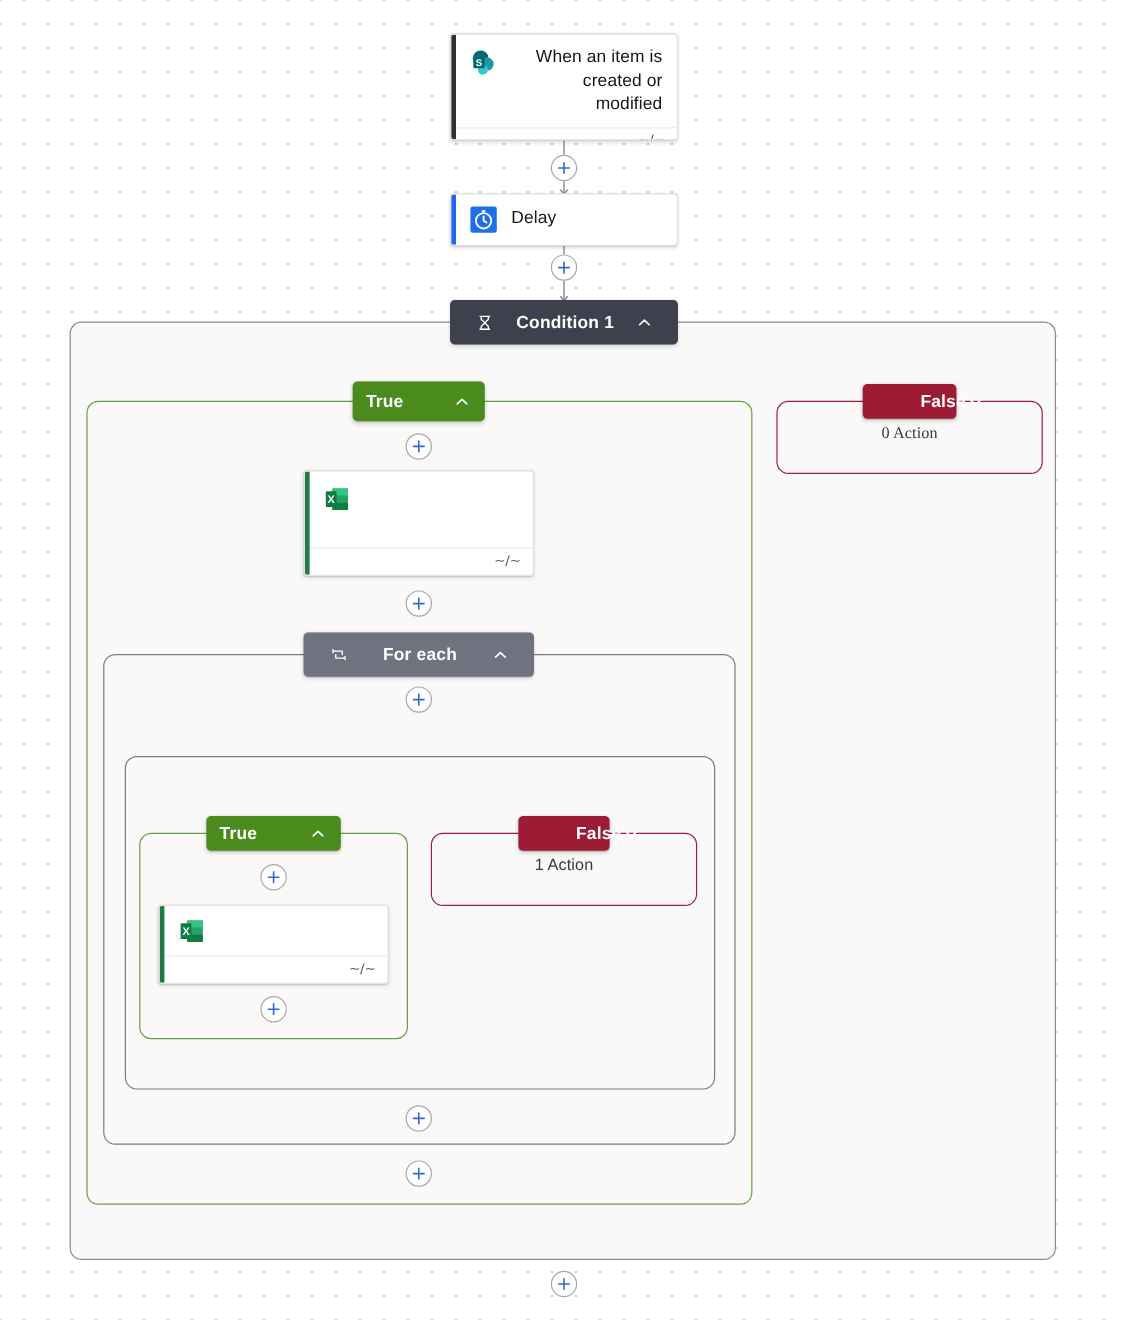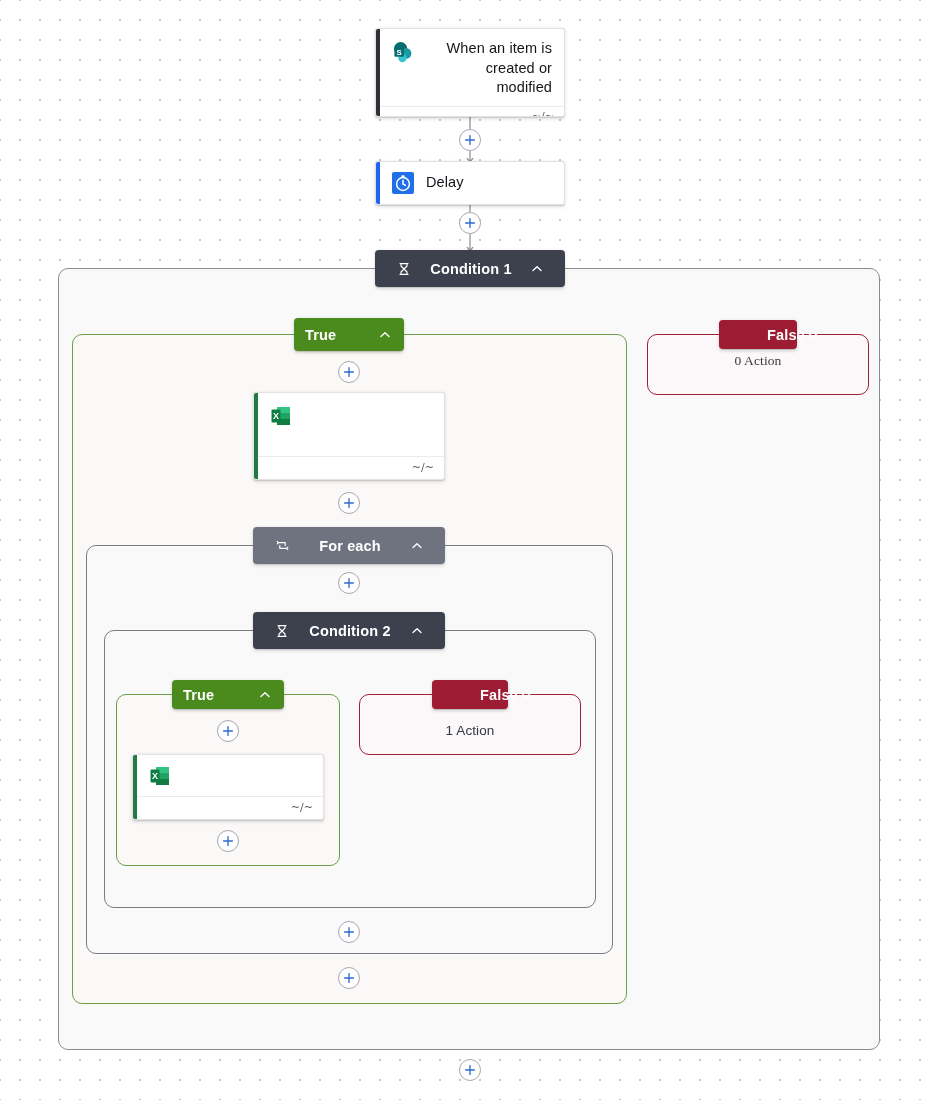--- a/index.html
+++ b/index.html
@@ -356,53 +356,39 @@
       </svg>
     </span>
     <span class="nh-label">For each</span>
     <span class="nh-chev">
       <svg width="12" height="12" viewBox="0 0 12 12" xmlns="http://www.w3.org/2000/svg">
         <path d="M2,7.6 L6,3.8 L10,7.6" fill="none" stroke="#ffffff" stroke-width="1.35" stroke-linecap="round" stroke-linejoin="round"></path>
       </svg>
     </span>
   </div>
 
-  <div class="nodehead head-condition" style="left:253px; top:612px; width:192px; height:37px;">
-    <span class="nh-icon">
-      <svg width="14" height="14" viewBox="0 0 14 14" xmlns="http://www.w3.org/2000/svg">
-        <path d="M3,1.6 L11,1.6 M3,12.4 L11,12.4 M4,1.6 L4,4 L7,7 L4,10 L4,12.4
-                 M10,1.6 L10,4 L7,7 L10,10 L10,12.4" fill="none" stroke="#ffffff" stroke-width="1.15" stroke-linecap="round" stroke-linejoin="round"></path>
-      </svg>
-    </span>
-    <span class="nh-label">Condition 2</span>
-    <span class="nh-chev">
-      <svg width="12" height="12" viewBox="0 0 12 12" xmlns="http://www.w3.org/2000/svg">
-        <path d="M2,7.6 L6,3.8 L10,7.6" fill="none" stroke="#ffffff" stroke-width="1.35" stroke-linecap="round" stroke-linejoin="round"></path>
-      </svg>
-    </span>
-  </div>
 
   <div class="branch branch-true" style="left:172px; top:680px; width:112px; height:29px;">
     <span class="br-label">True</span>
     <span class="br-chev">
       <svg width="12" height="12" viewBox="0 0 12 12" xmlns="http://www.w3.org/2000/svg">
         <path d="M2,7.6 L6,3.8 L10,7.6" fill="none" stroke="#ffffff" stroke-width="1.35" stroke-linecap="round" stroke-linejoin="round"></path>
       </svg>
     </span>
   </div>
 
   <div class="branch branch-false" style="left:432px; top:680px; width:76px; height:29px;">
     <span class="br-label">False</span>
     <span class="br-chev">
       <svg width="12" height="12" viewBox="0 0 12 12" xmlns="http://www.w3.org/2000/svg">
         <path d="M2,4.4 L6,8.2 L10,4.4" fill="none" stroke="#ffffff" stroke-width="1.35" stroke-linecap="round" stroke-linejoin="round"></path>
       </svg>
     </span>
   </div>
-  <div class="action-count" style="left:359px; top:713px; width:222px;margin-top:10px;">1 Action</div>
+  <div class="action-count" style="left:359px; top:713px; width:222px;">1 Action</div>
 
   <div class="card" style="left:132px; top:754px; width:192px; height:66px;">
     <div class="card-accent accent-excel"></div>
     <div class="card-body" style="padding:8px 10px 6px 14px;">
       <span class="card-icon">
         <svg width="24" height="24" viewBox="0 0 24 24" xmlns="http://www.w3.org/2000/svg">
           <rect x="8" y="3" width="13" height="18" rx="1" fill="#21a366"></rect>
           <rect x="8" y="3" width="13" height="6" fill="#33c481"></rect>
           <rect x="8" y="15" width="13" height="6" fill="#107c41"></rect>
           <rect x="2.5" y="5.4" width="9" height="13.2" rx="1" fill="#107c41"></rect>

